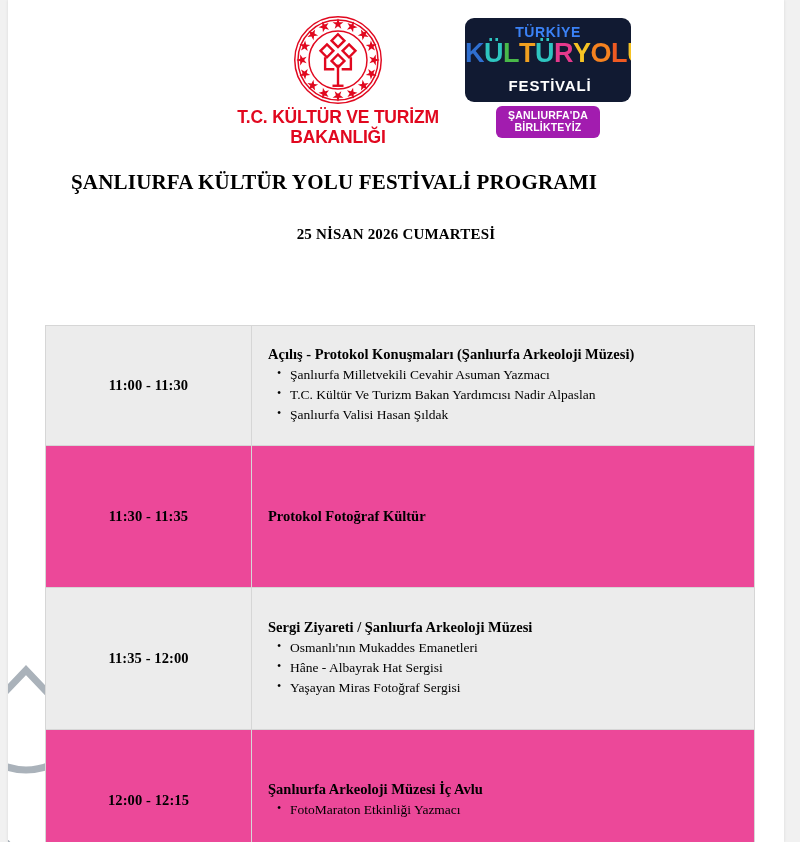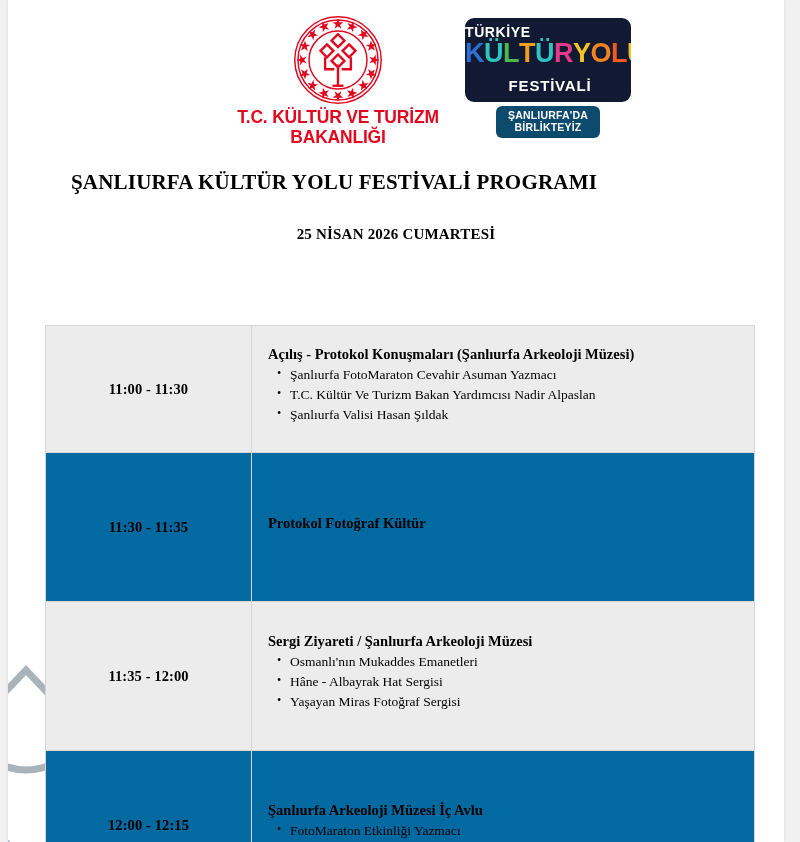--- a/index.html
+++ b/index.html
@@ -90,21 +90,22 @@
     background: #111a32;
     border-radius: 9px;
     position: relative;
     margin: 0 auto;
     overflow: hidden;
   }
   .fest-turkiye {
     position: absolute;
     left: 0; right: 0;
     top: 6px;
-    color: #ffffff;
+    text-align: center;
+    color: #3b82f6;
     font-family: "Liberation Sans", "DejaVu Sans", sans-serif;
     font-weight: bold;
     font-size: 14px;
     letter-spacing: 0.6px;
   }
   .fest-main {
     position: absolute;
     left: 0; right: 0;
     top: 22px;
     text-align: center;
@@ -123,21 +124,21 @@
     text-align: center;
     color: #ffffff;
     font-family: "Liberation Sans", "DejaVu Sans", sans-serif;
     font-weight: bold;
     font-size: 15px;
     letter-spacing: 0.8px;
   }
   .fest-badge {
     margin: 4px auto 0;
     width: 104px;
-    background: #0c4a6e;
+    background: #a21caf;
     border-radius: 6px;
     padding: 3px 0 4px;
     text-align: center;
     color: #ffffff;
     font-family: "Liberation Sans", "DejaVu Sans", sans-serif;
     font-weight: bold;
     font-size: 10.5px;
     line-height: 1.18;
     letter-spacing: 0.2px;
     white-space: pre-line;
@@ -175,32 +176,32 @@
     width: 710px;
     border-collapse: collapse;
     table-layout: fixed;
   }
   .program-table td {
     border: 1px solid #d6d6d6;
     vertical-align: middle;
     padding: 0;
   }
   .program-table tr.shaded td { background: #ececec; }
-  .program-table tr.plain  td { background: #0369a1; }
+  .program-table tr.plain  td { background: #ec4899; }
 
   td.time-cell {
     width: 205px;
     text-align: center;
     font-size: 14.5px;
     font-weight: bold;
     color: #000000;
     letter-spacing: 0.1px;
   }
   td.detail-cell {
-    padding: 0 12px 8px 16px;
+    padding: 0 12px 1px 16px;
   }
   .detail-inner { padding: 4px 0; }
   .detail-heading {
     font-size: 14.5px;
     font-weight: bold;
     color: #000000;
     line-height: 1.3;
     margin: 0;
   }
   .detail-list {
@@ -302,21 +303,21 @@
     <div class="doc-subtitle">25 NİSAN 2026 CUMARTESİ</div>
 
     <table class="program-table">
       <tbody>
         <tr class="shaded row-h1">
           <td class="time-cell">11:00 - 11:30</td>
           <td class="detail-cell">
             <div class="detail-inner">
               <p class="detail-heading">Açılış - Protokol Konuşmaları (Şanlıurfa Arkeoloji Müzesi)</p>
               <ul class="detail-list">
-                <li>Şanlıurfa FotoMaraton Cevahir Asuman Yazmacı</li>
+                <li>Şanlıurfa Milletvekili Cevahir Asuman Yazmacı</li>
                 <li>T.C. Kültür Ve Turizm Bakan Yardımcısı Nadir Alpaslan</li>
                 <li>Şanlıurfa Valisi Hasan Şıldak</li>
               </ul>
             </div>
           </td>
         </tr>
 
         <tr class="plain row-h2">
           <td class="time-cell">11:30 - 11:35</td>
           <td class="detail-cell">

